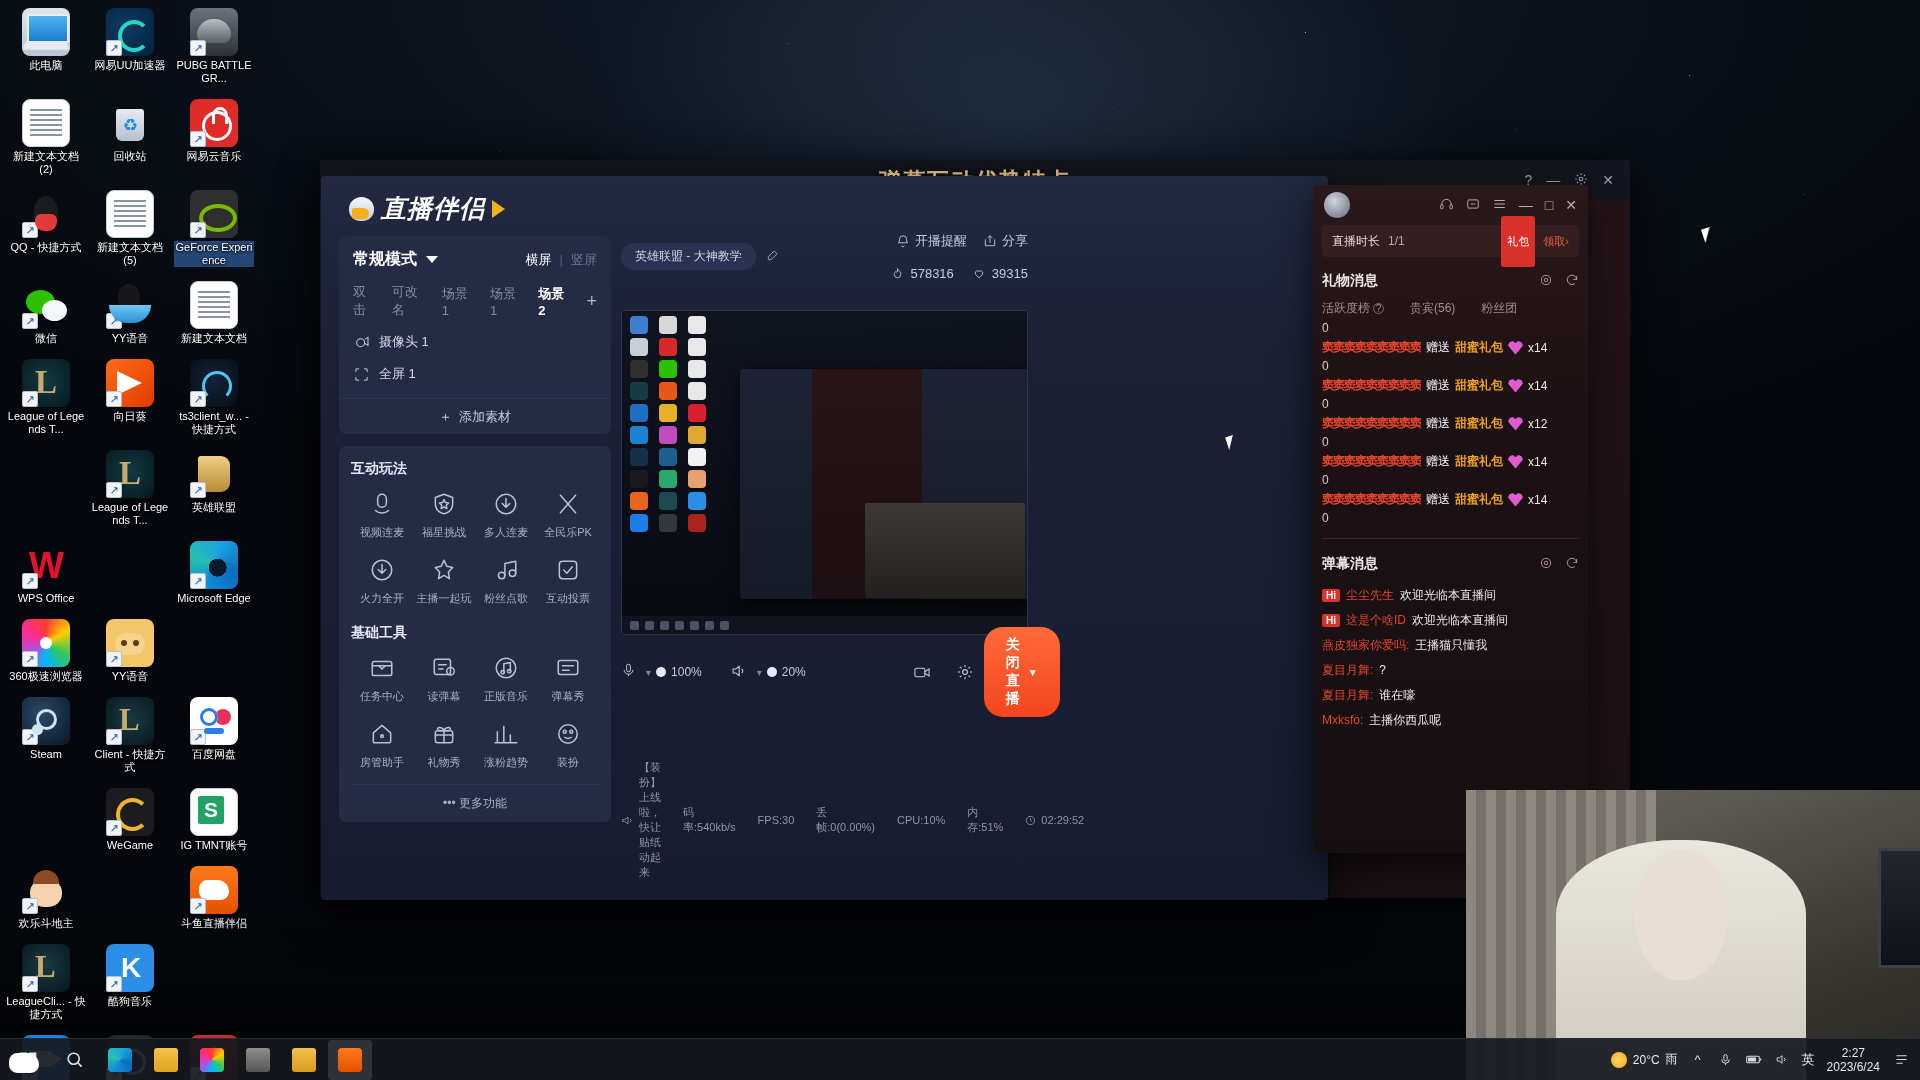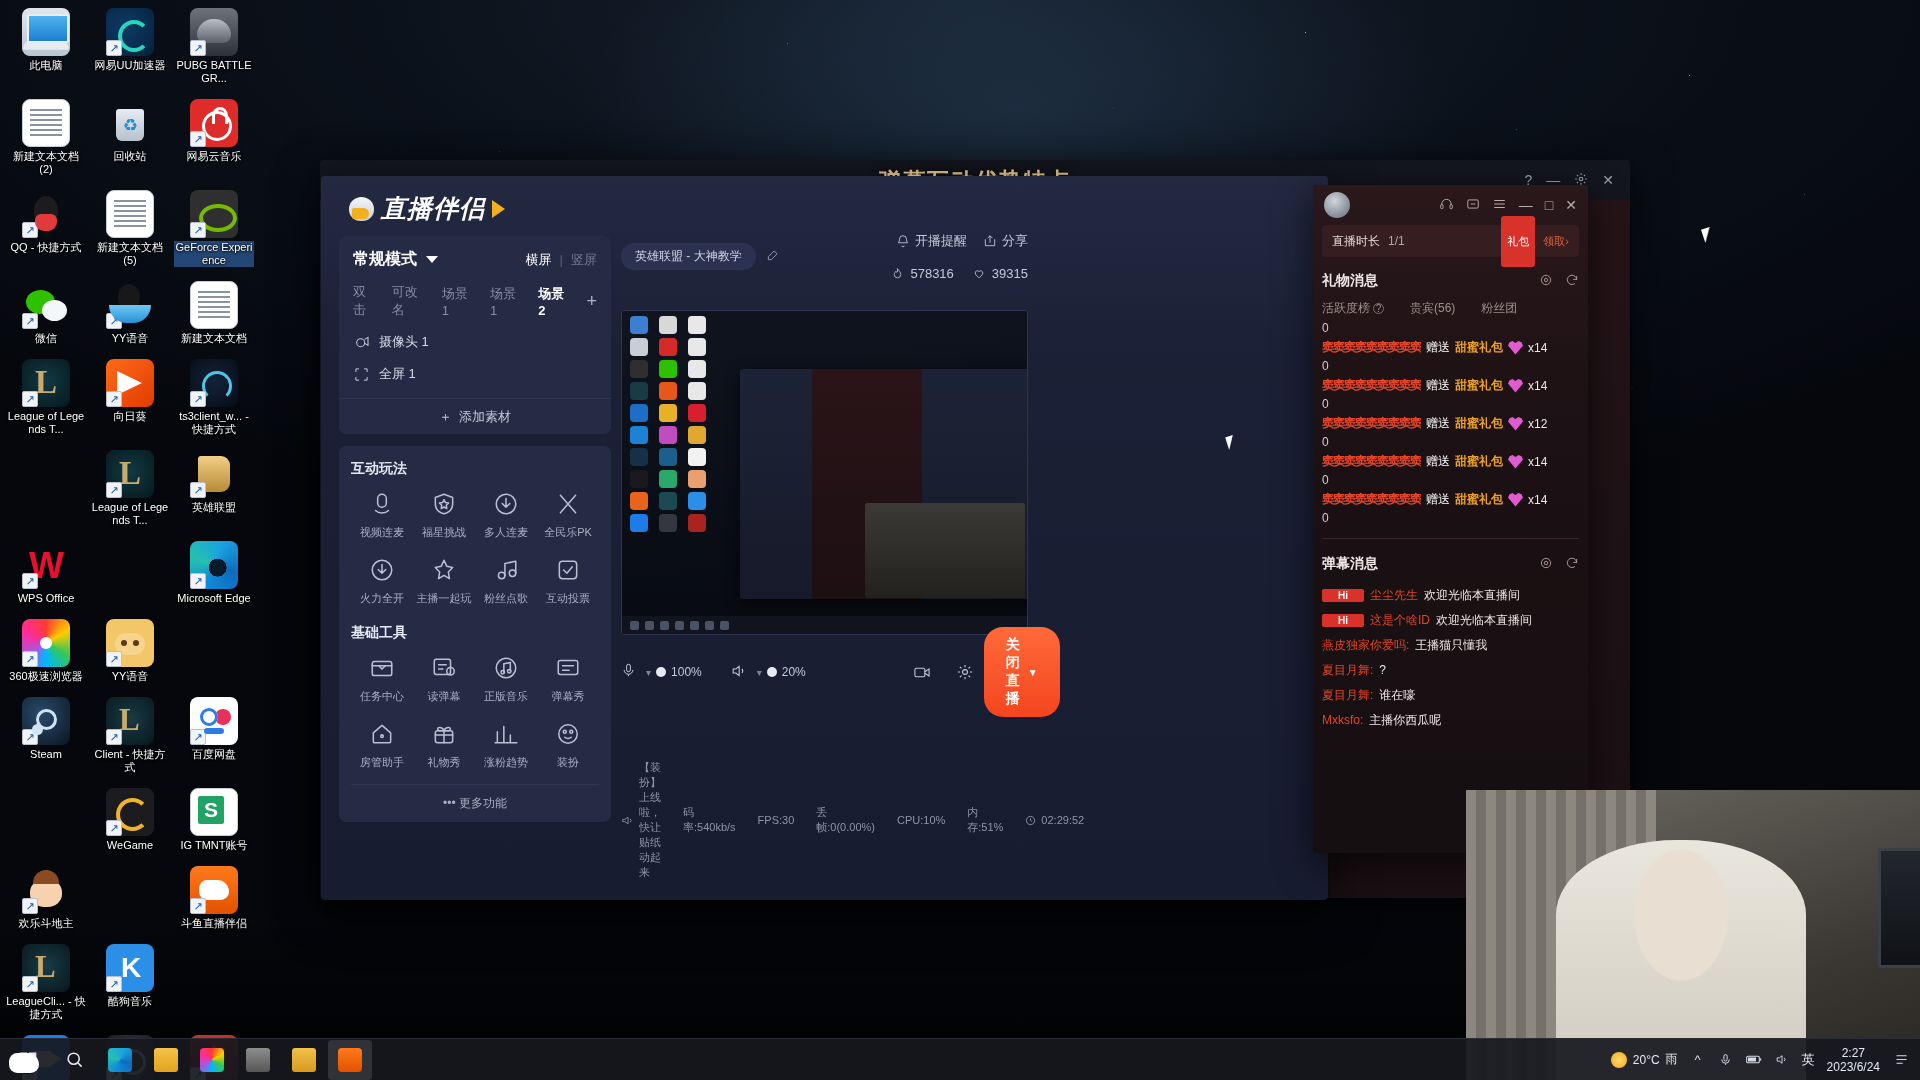--- a/index.html
+++ b/index.html
@@ -330,21 +330,21 @@
   .gift-user { color:#e2452a; font-weight:bold; letter-spacing:-1px; overflow:hidden; max-width:112px; }
   .gift-verb { color:#fff; }
   .gift-name { color:#f0a21e; font-weight:bold; }
   .gift-ic { width:15px;height:14px; background:#e05ad0; clip-path:polygon(50% 100%,0 36%,10% 12%,30% 4%,50% 18%,70% 4%,90% 12%,100% 36%); }
   .gift-cnt { color:#efe6e6; }
 
   .dy-div { height:1px; background:#3a2529; margin:10px 9px; }
 
   .chat-list { padding-top:4px; }
   .chat-row { display:flex; align-items:baseline; gap:6px; font-size:12px; padding:4px 0; }
-  .hi-badge{background:#d8322a;color:#fff;font-size:10px;font-weight:bold;padding:1px 16px;border-radius:2px;}
+  .hi-badge{background:#d8322a;color:#fff;font-size:10px;font-weight:bold;padding:1px 4px;border-radius:2px;}
   .chat-user{color:#e2452a;}
   .chat-msg{color:#efe6e6;}
   .chat-row.plain .chat-user{color:#e2452a;}
 
   
   #webcam {
     position:absolute; left:1466px; top:790px; width:590px; height:290px;
     background:linear-gradient(160deg,#6e6a63,#3b3833 60%,#22201d 100%);
     overflow:hidden;
   }

